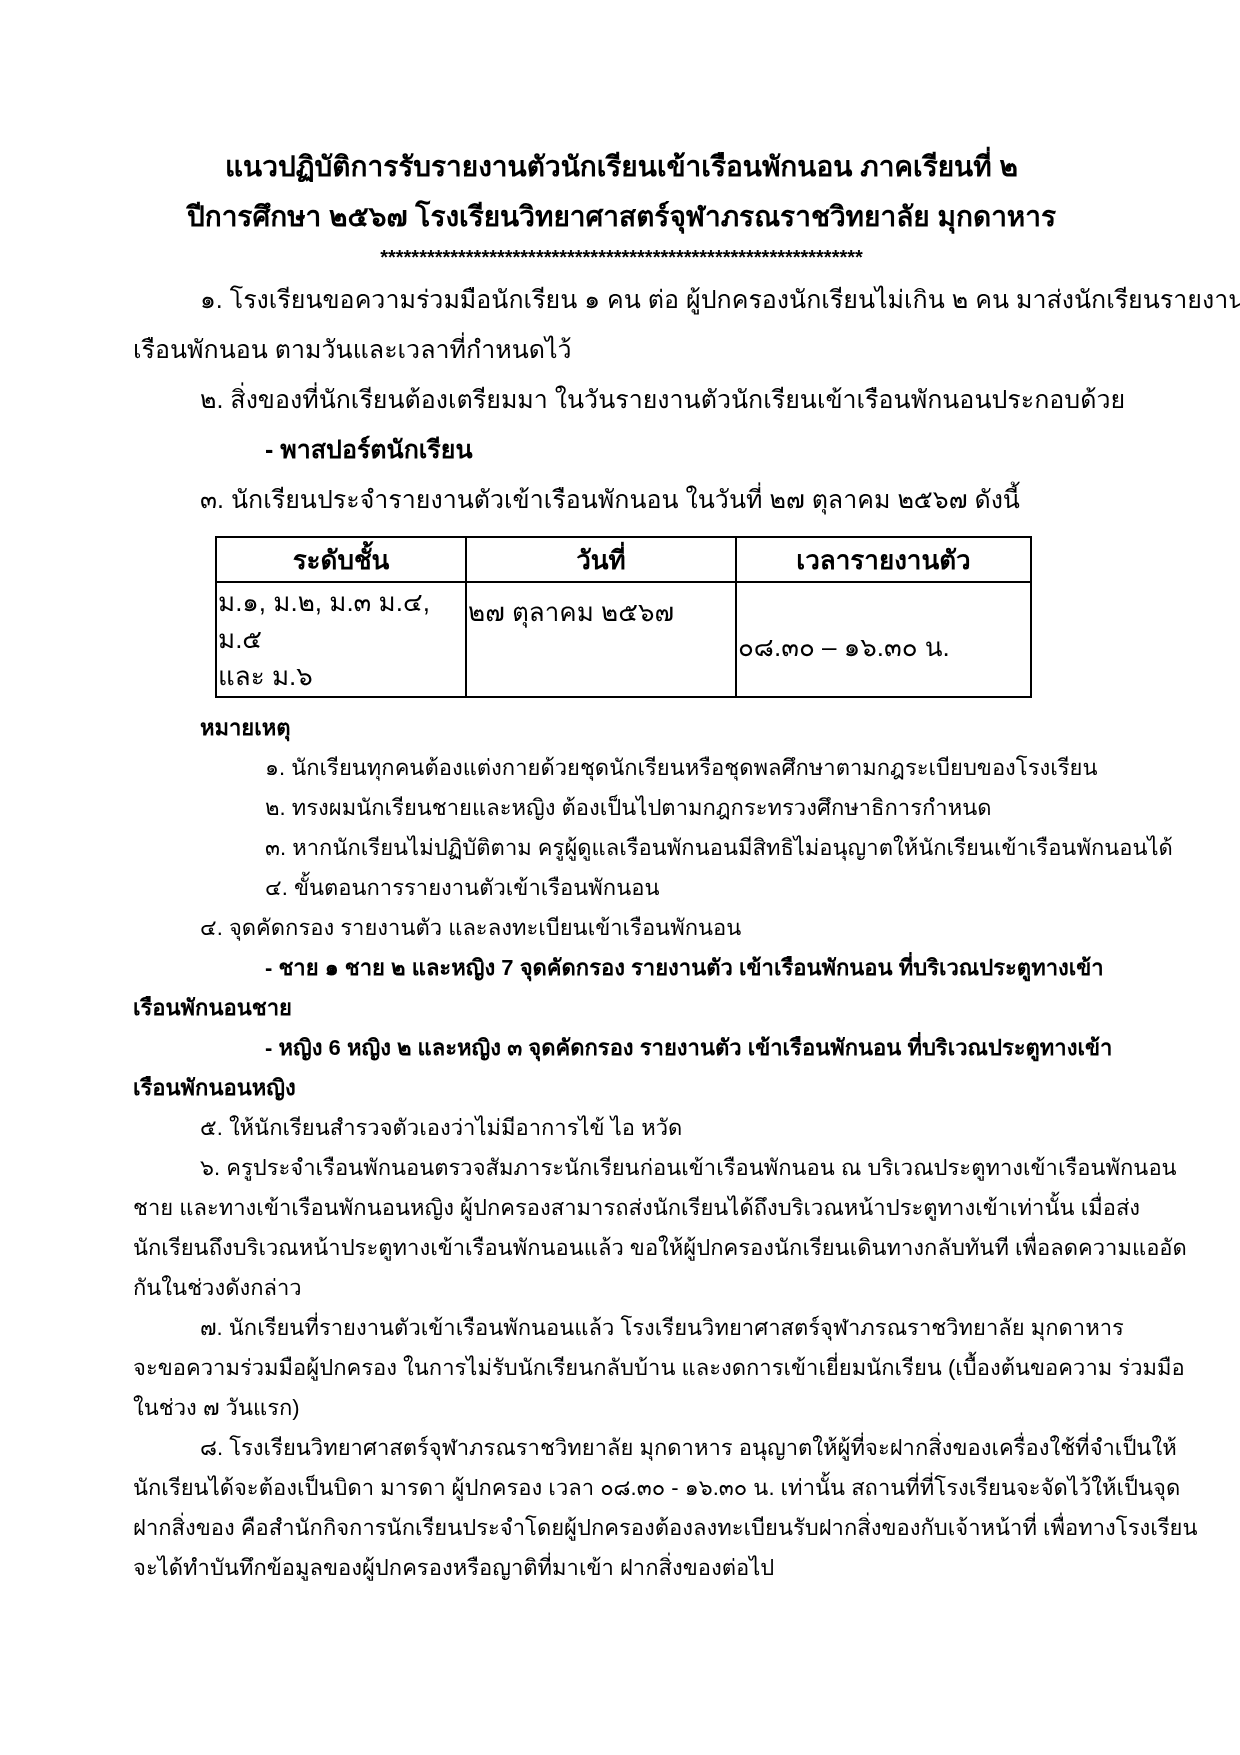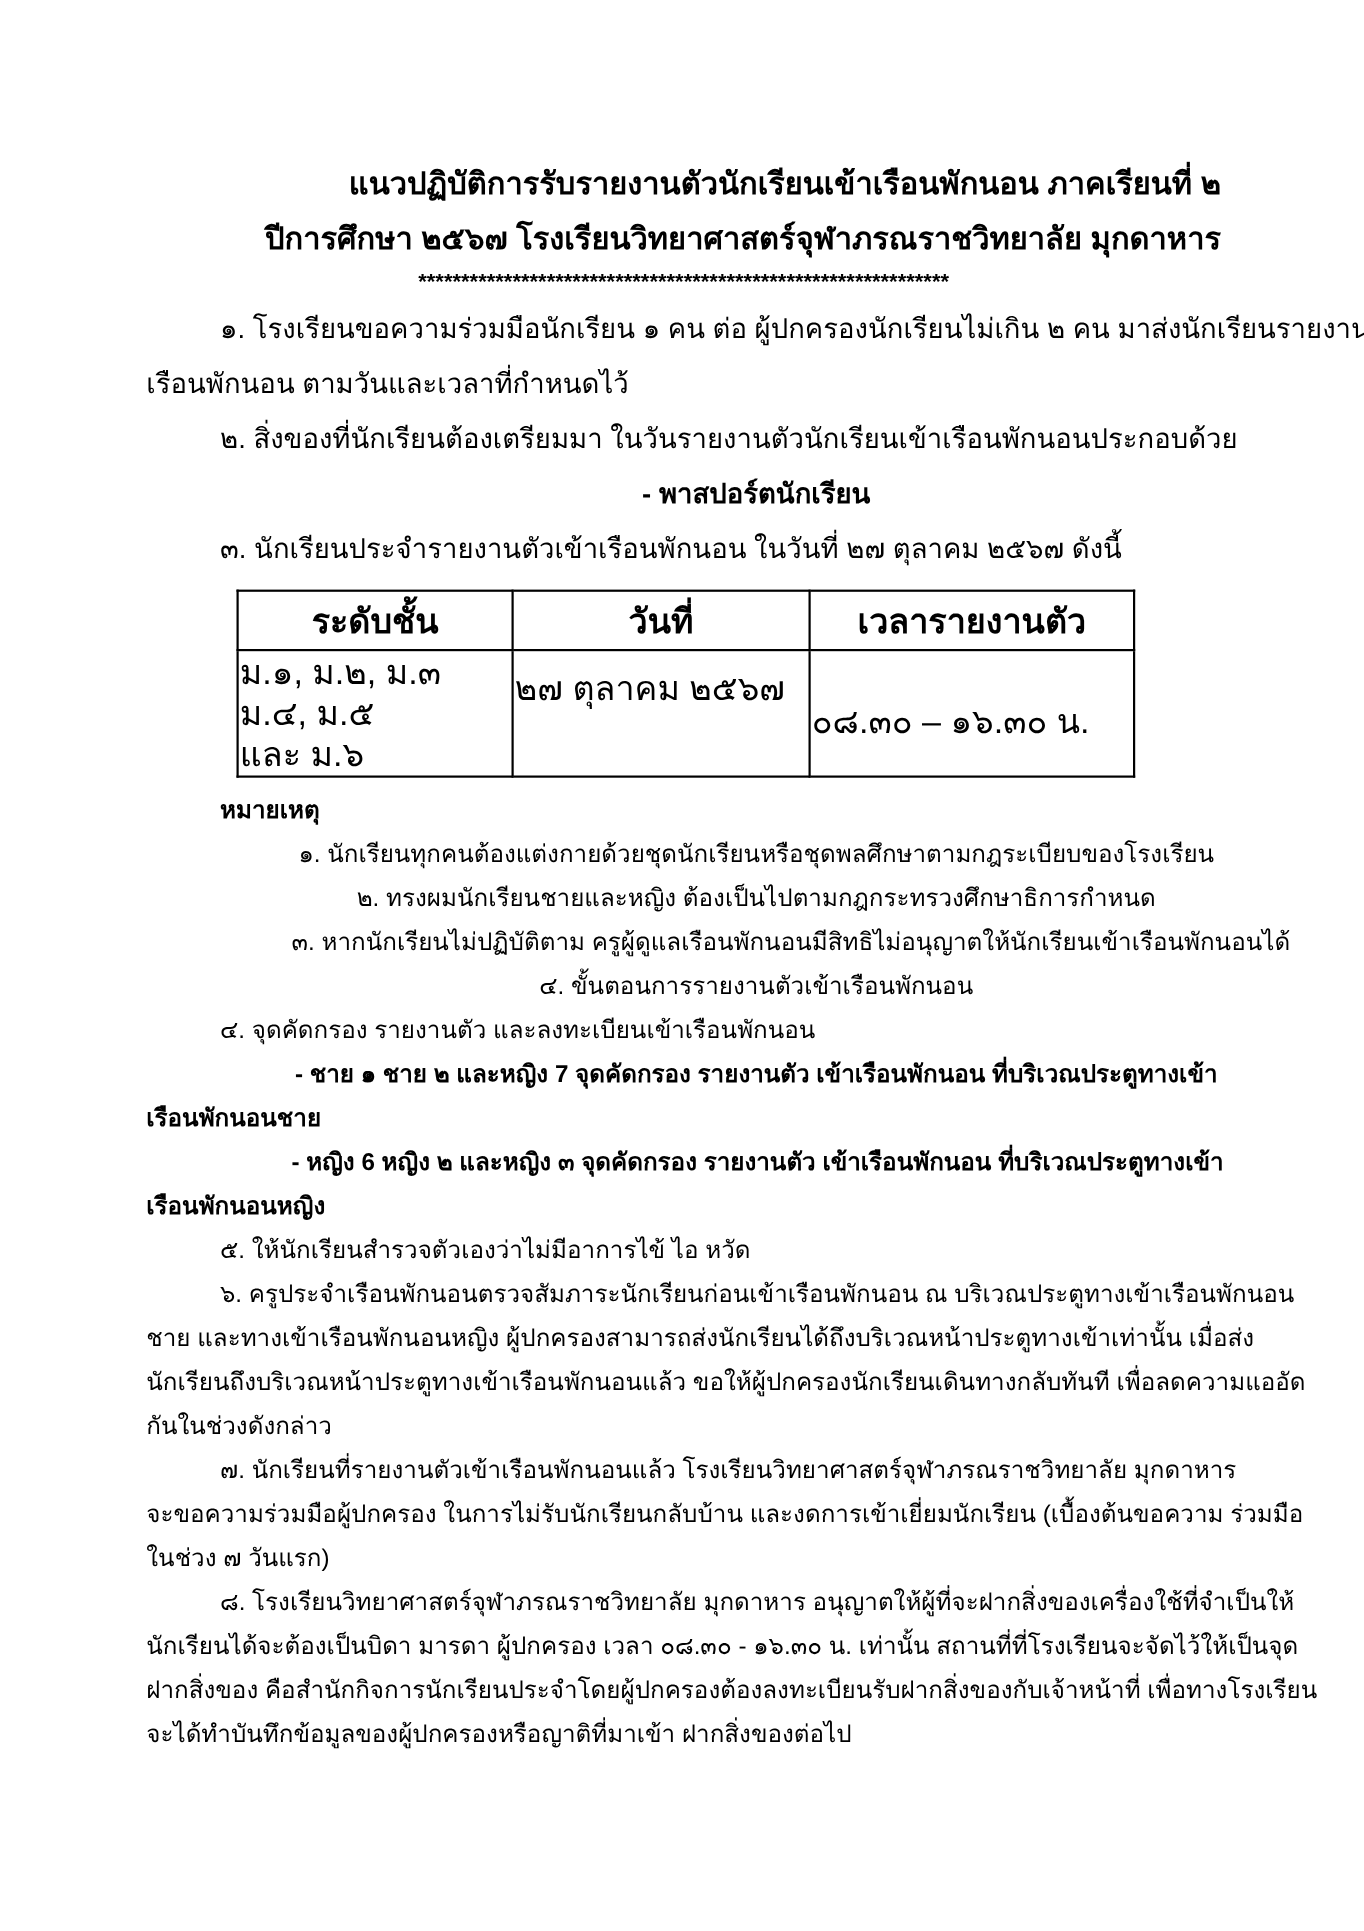--- a/index.html
+++ b/index.html
@@ -6,50 +6,50 @@
   .page {
     position:relative;
     width:1240px; height:1755px;
     background:#ffffff;
     box-sizing:border-box;
     padding:142px 130px 0 133px;
     font-family:"Liberation Sans", sans-serif;
     color:#000;
   }
   .title {
-    text-align:right;
+    text-align:center;
     font-weight:bold;
     font-size:28px;
     line-height:50px;
   }
   .divider {
     text-align:center;
     font-size:20px;
     line-height:30px;
     font-weight:bold;
     letter-spacing:0px;
     white-space:nowrap;
   }
   .secA { margin-top:2px; }
   .secA .ln { font-size:25px; line-height:50px; }
   .secB .ln { font-size:22px; line-height:40px; }
   .ln { white-space:nowrap; }
   .ind1 { padding-left:67px; }
-  .ind2 { padding-left:132px;text-align:center; }
+  .ind2 { padding-left:132px; }
   .b { font-weight:bold; }
 
   .tblwrap { margin:12px 0 10px 82px; }
   table.sched {
     border-collapse:collapse;
     table-layout:fixed;
     width:815px;
   }
   table.sched th, table.sched td {
     border:2px solid #000;
-    font-size:31px;
+    font-size:26px;
     box-sizing:border-box;
   }
   table.sched th { height:44px; font-weight:bold; }
   td.c-level { height:78px; vertical-align:middle; line-height:37px; }
   td.c-date  { vertical-align:top; padding-top:8px; }
   td.c-time  { vertical-align:middle; padding-top:14px; }
   .note-head { margin-top:6px; }
 </style>
 </head>
 <body>

